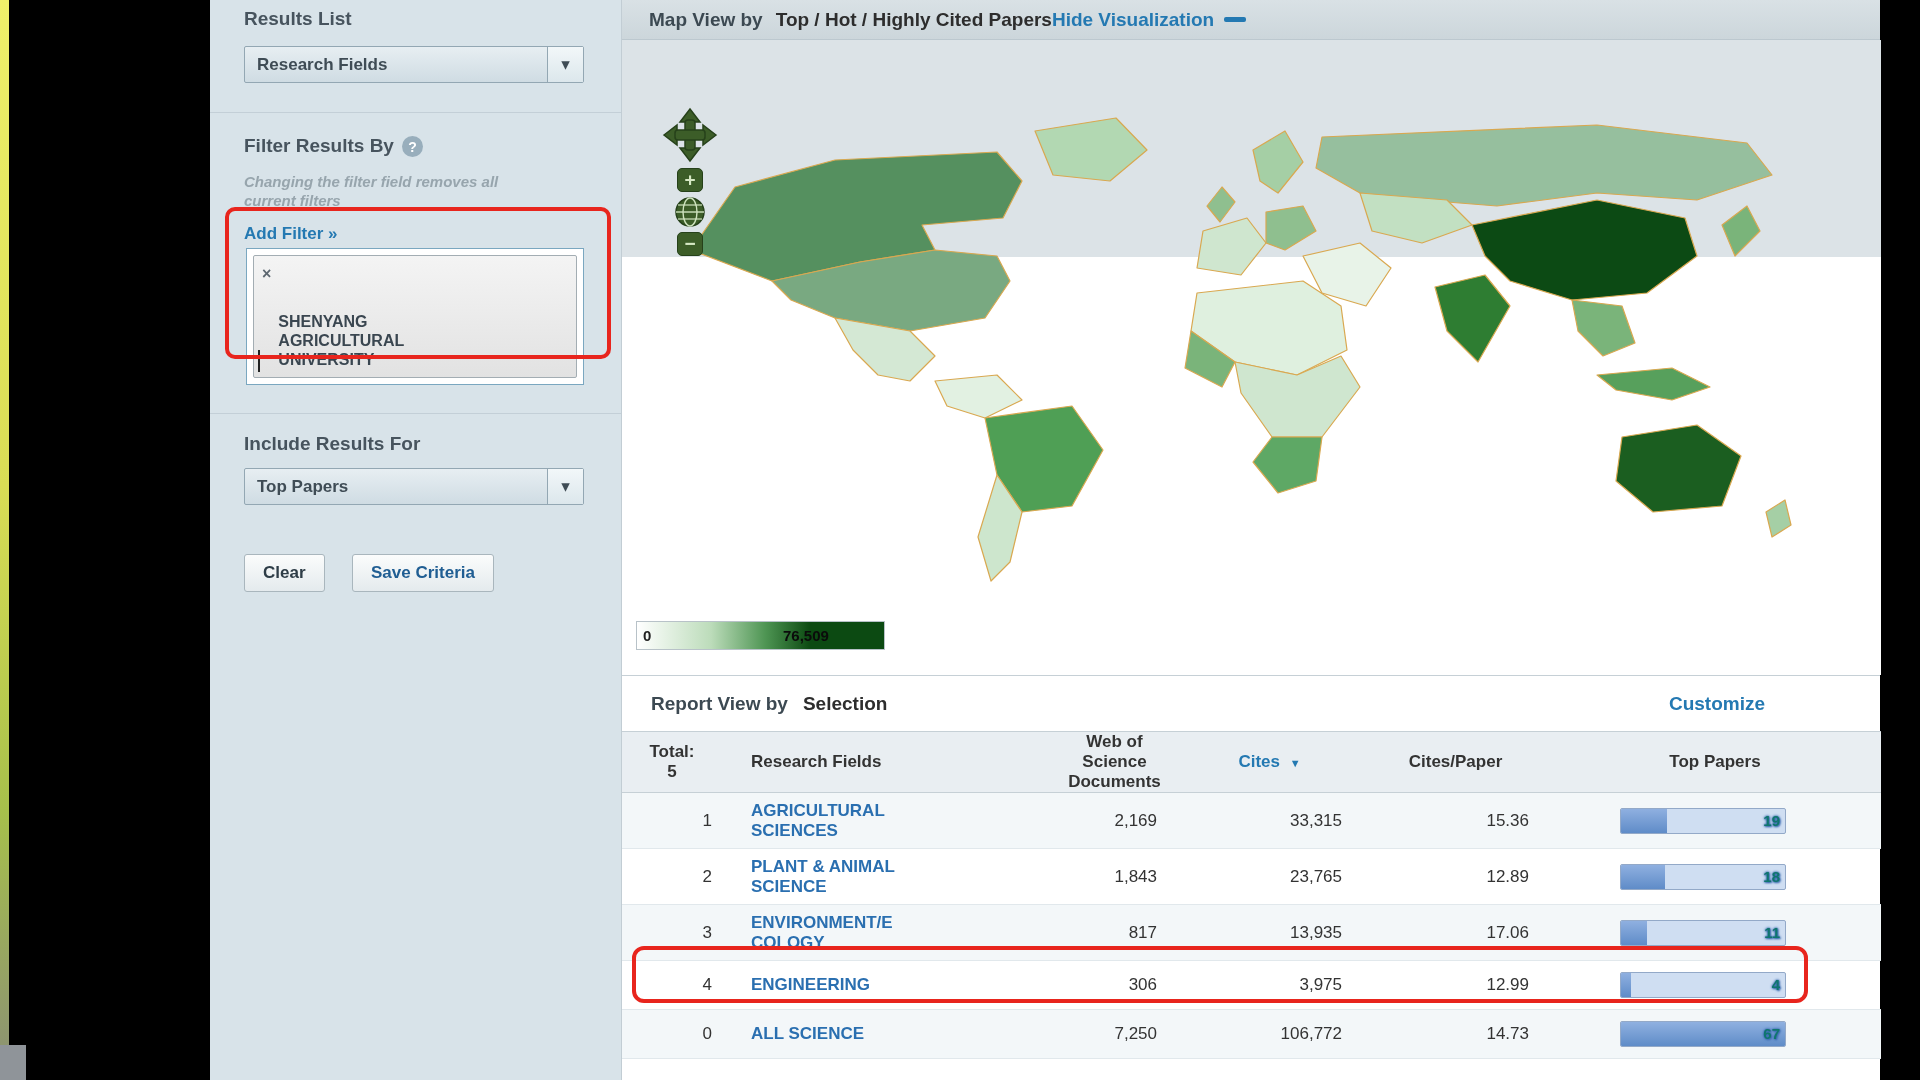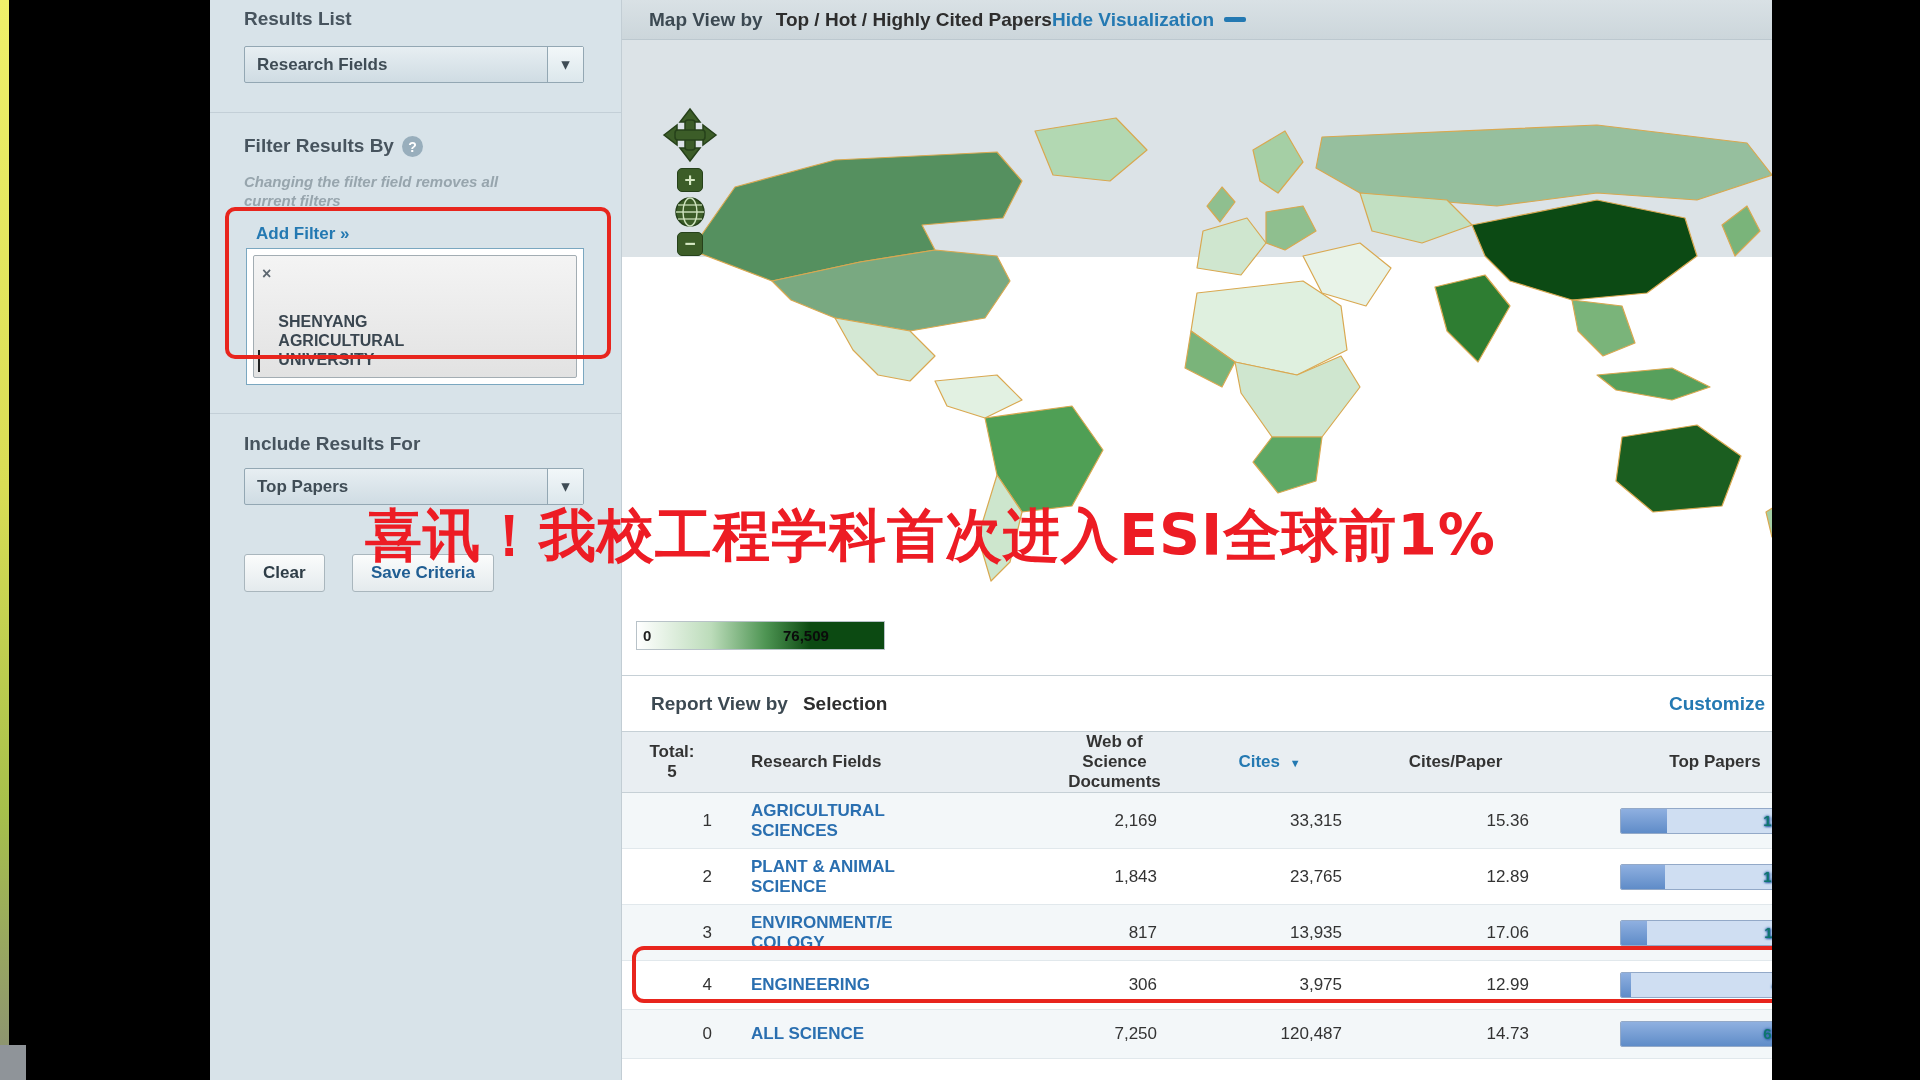--- a/index.html
+++ b/index.html
@@ -1,17 +1,17 @@
 <!DOCTYPE html>
 <html><head>
 <meta charset="utf-8">
 <style>
   * { margin:0; padding:0; box-sizing:border-box; }
   body { background:#000; font-family:"Liberation Sans", sans-serif; }
-  .screen { position:relative; width:1772px; height:1080px; background:#000; overflow:hidden; }
+  .screen { position:relative; width:1920px; height:1080px; background:#000; overflow:hidden; }
 
   
   .edge-stripe { position:absolute; left:0; top:0; width:9px; height:1080px;
     background:linear-gradient(180deg,#eff06a 0%,#d9dd55 45%,#a7c04b 75%,#8a8f75 100%); }
   .corner-gray { position:absolute; left:0; top:1045px; width:26px; height:35px; background:#8f9499; }
 
   
   .sidebar { position:absolute; left:210px; top:0; width:411px; height:1080px; background:#d8e3e9; }
   .side-heading { position:absolute; left:34px; font-size:19px; font-weight:bold; color:#47545e; white-space:nowrap; }
   .h-results { top:8px; }
@@ -24,21 +24,21 @@
 
   .select { position:absolute; left:34px; width:340px; height:37px; border:1px solid #93a7b3; border-radius:2px;
     background:linear-gradient(#e7eef2,#cfdce3); display:flex; align-items:center; justify-content:space-between; cursor:pointer; }
   .sel-1 { top:46px; } .sel-2 { top:468px; }
   .select-value { padding-left:12px; font-size:17px; font-weight:bold; color:#3f4c55; }
   .select-arrow { width:36px; height:35px; border-left:1px solid #93a7b3; display:flex; align-items:center;
     justify-content:center; font-size:17px; color:#3f4c55; background:linear-gradient(#f2f7f9,#dce7ec); }
 
   .filter-note { position:absolute; left:34px; top:172px; font-style:italic; font-weight:bold; color:#97a5ad;
     font-size:15px; line-height:19px; }
-  .add-filter { position:absolute; left:46px; top:224px; font-size:17px; font-weight:bold; color:#2479b2;
+  .add-filter { position:absolute; left:34px; top:224px; font-size:17px; font-weight:bold; color:#2479b2;
     text-decoration:none; cursor:pointer; }
 
   .filter-box { position:absolute; left:36px; top:248px; width:338px; height:137px; background:#fff;
     border:1px solid #7aa7c0; padding:6px; }
   .chip { width:324px; background:linear-gradient(#f4f4f4,#e2e2e2); border:1px solid #a3adb3; border-radius:2px;
     padding:8px 8px; display:flex; gap:7px; }
   .chip-x { color:#5d6warn770; color:#5d6770; font-weight:bold; font-size:16px; line-height:19px; }
   .chip-text { font-size:16px; font-weight:bold; color:#3a4650; line-height:19px;margin-top:48px; }
   .caret { position:absolute; left:11px; bottom:12px; width:2px; height:22px; background:#222; }
 
@@ -326,30 +326,29 @@
                 <div class="tp-bar">
                   <div class="tp-fill" style="width:6%"></div>
                   <span class="tp-value">4</span>
                 </div>
               </td>
             </tr>
             <tr class="shade" style="height: 49px;">
               <td class="col-rank">0</td>
               <td class="col-field"><a class="field-link">ALL SCIENCE</a></td>
               <td class="num">7,250</td>
-              <td class="num">120,487</td>
+              <td class="num">106,772</td>
               <td class="num">14.73</td>
               <td>
                 <div class="tp-bar">
                   <div class="tp-fill" style="width:100%"></div>
                   <span class="tp-value">67</span>
                 </div>
               </td>
             </tr>
           </tbody>
       </table>
     </div>
 
     <div class="red-annotation anno-row"></div>
   </div>
 
-  <div class="announcement">喜讯！我校工程学科首次进入ESI全球前1%</div>
 </div>
 
 </body></html>

